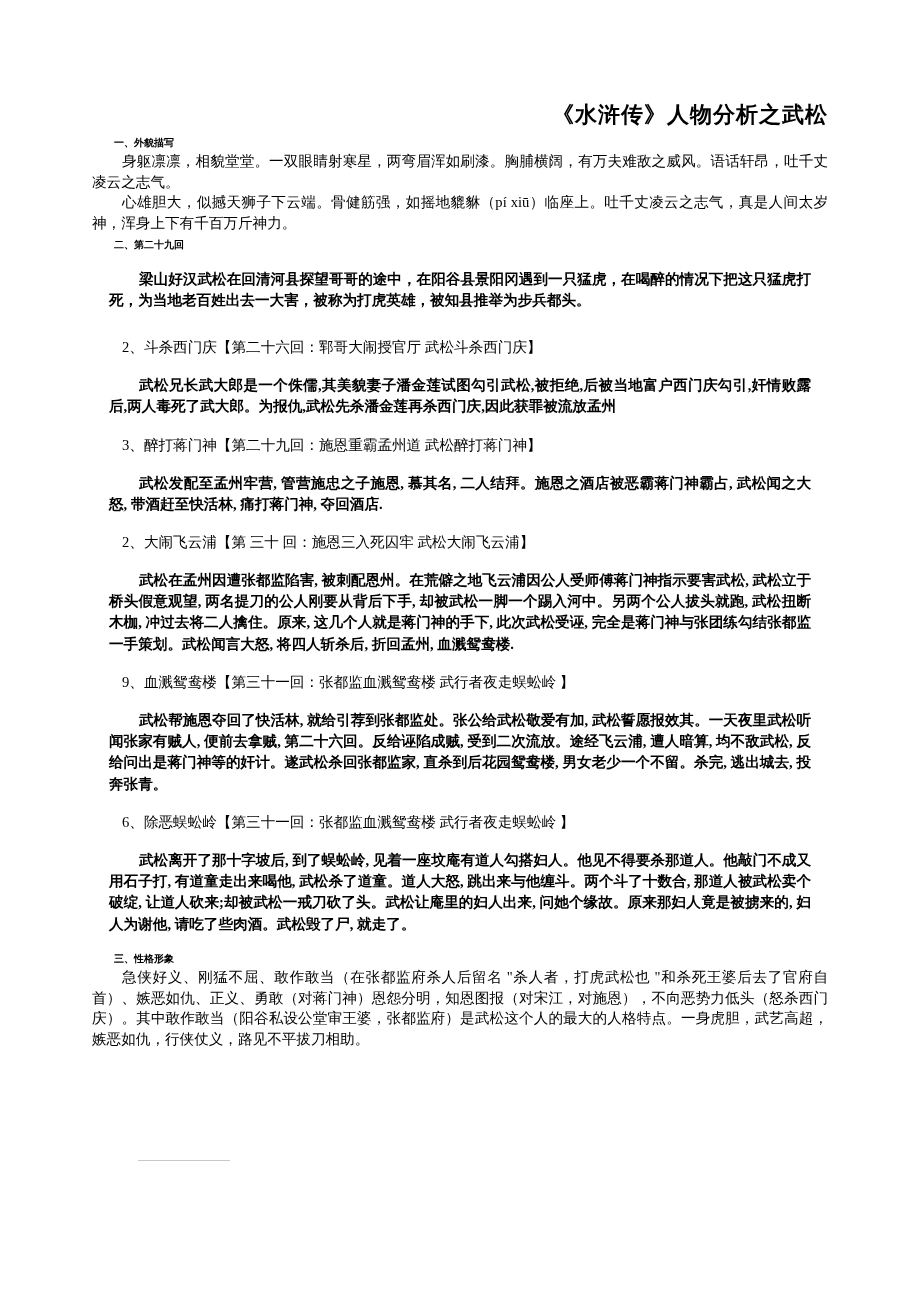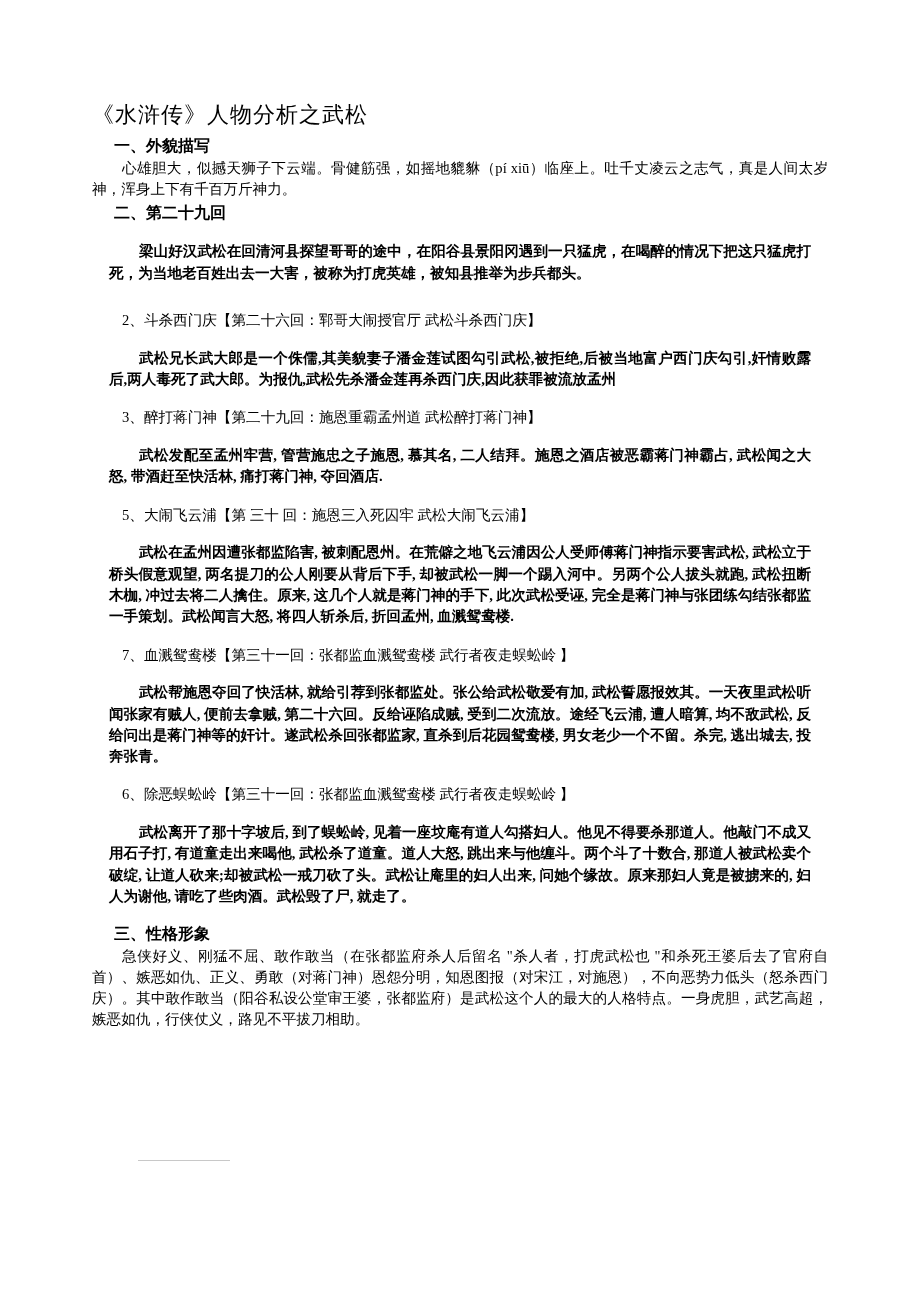--- a/index.html
+++ b/index.html
@@ -17,29 +17,29 @@
   }
   .page {
     position: absolute;
     left: 0; top: 0;
     width: 920px;
     height: 1302px;
     box-sizing: border-box;
     padding: 100px 92px 40px 92px;
   }
   .doc-title {
-    text-align: left;
+    text-align: right;
     font-size: 22px;
-    font-weight: normal;
+    font-weight: bold;
     letter-spacing: 1px;
     margin: 0 0 6px 0;
     font-family: "Liberation Serif", "DejaVu Serif", serif;
   }
   .section-head {
-    font-size: 16px;
+    font-size: 10px;
     font-weight: bold;
     margin: 4px 0 1px 0;
     text-indent: 22px;
   }
   p {
     margin: 0;
     font-size: 14.6px;
     line-height: 1.42;
     text-align: justify;
     text-justify: inter-ideograph;
@@ -76,38 +76,39 @@
   }
 </style>
 </head>
 <body>
 
 <div class="page">
 
   <h1 class="doc-title">《水浒传》人物分析之武松</h1>
 
   <div class="section-head">一、外貌描写</div>
+  <p class="indent">身躯凛凛，相貌堂堂。一双眼睛射寒星，两弯眉浑如刷漆。胸脯横阔，有万夫难敌之威风。语话轩昂，吐千丈凌云之志气。</p>
   <p class="indent">心雄胆大，似撼天狮子下云端。骨健筋强，如摇地貔貅（pí xiū）临座上。吐千丈凌云之志气，真是人间太岁神，浑身上下有千百万斤神力。</p>
 
   <div class="section-head">二、第二十九回</div>
 
   <p class="body-bold">梁山好汉武松在回清河县探望哥哥的途中，在阳谷县景阳冈遇到一只猛虎，在喝醉的情况下把这只猛虎打死，为当地老百姓出去一大害，被称为打虎英雄，被知县推举为步兵都头。</p>
 
   <div class="gap"></div>
 
   <p class="item-head">2、斗杀西门庆【第二十六回：郓哥大闹授官厅 武松斗杀西门庆】</p>
   <p class="body-bold">武松兄长武大郎是一个侏儒,其美貌妻子潘金莲试图勾引武松,被拒绝,后被当地富户西门庆勾引,奸情败露后,两人毒死了武大郎。为报仇,武松先杀潘金莲再杀西门庆,因此获罪被流放孟州</p>
 
   <p class="item-head">3、醉打蒋门神【第二十九回：施恩重霸孟州道 武松醉打蒋门神】</p>
   <p class="body-bold">武松发配至孟州牢营, 管营施忠之子施恩, 慕其名, 二人结拜。施恩之酒店被恶霸蒋门神霸占, 武松闻之大怒, 带酒赶至快活林, 痛打蒋门神, 夺回酒店.</p>
 
-  <p class="item-head">5、大闹飞云浦【第 三十 回：施恩三入死囚牢 武松大闹飞云浦】</p>
+  <p class="item-head">2、大闹飞云浦【第 三十 回：施恩三入死囚牢 武松大闹飞云浦】</p>
   <p class="body-bold">武松在孟州因遭张都监陷害, 被刺配恩州。在荒僻之地飞云浦因公人受师傅蒋门神指示要害武松, 武松立于桥头假意观望, 两名提刀的公人刚要从背后下手, 却被武松一脚一个踢入河中。另两个公人拔头就跑, 武松扭断木枷, 冲过去将二人擒住。原来, 这几个人就是蒋门神的手下, 此次武松受诬, 完全是蒋门神与张团练勾结张都监一手策划。武松闻言大怒, 将四人斩杀后, 折回孟州, 血溅鸳鸯楼.</p>
 
-  <p class="item-head">7、血溅鸳鸯楼【第三十一回：张都监血溅鸳鸯楼 武行者夜走蜈蚣岭 】</p>
+  <p class="item-head">9、血溅鸳鸯楼【第三十一回：张都监血溅鸳鸯楼 武行者夜走蜈蚣岭 】</p>
   <p class="body-bold">武松帮施恩夺回了快活林, 就给引荐到张都监处。张公给武松敬爱有加, 武松誓愿报效其。一天夜里武松听闻张家有贼人, 便前去拿贼, 第二十六回。反给诬陷成贼, 受到二次流放。途经飞云浦, 遭人暗算, 均不敌武松, 反给问出是蒋门神等的奸计。遂武松杀回张都监家, 直杀到后花园鸳鸯楼, 男女老少一个不留。杀完, 逃出城去, 投奔张青。</p>
 
   <p class="item-head">6、除恶蜈蚣岭【第三十一回：张都监血溅鸳鸯楼 武行者夜走蜈蚣岭 】</p>
   <p class="body-bold">武松离开了那十字坡后, 到了蜈蚣岭, 见着一座坟庵有道人勾搭妇人。他见不得要杀那道人。他敲门不成又用石子打, 有道童走出来喝他, 武松杀了道童。道人大怒, 跳出来与他缠斗。两个斗了十数合, 那道人被武松卖个破绽, 让道人砍来;却被武松一戒刀砍了头。武松让庵里的妇人出来, 问她个缘故。原来那妇人竟是被掳来的, 妇人为谢他, 请吃了些肉酒。武松毁了尸, 就走了。</p>
 
   <div class="section-head">三、性格形象</div>
   <p class="indent">急侠好义、刚猛不屈、敢作敢当（在张都监府杀人后留名 "杀人者，打虎武松也 "和杀死王婆后去了官府自首）、嫉恶如仇、正义、勇敢（对蒋门神）恩怨分明，知恩图报（对宋江，对施恩），不向恶势力低头（怒杀西门庆）。其中敢作敢当（阳谷私设公堂审王婆，张都监府）是武松这个人的最大的人格特点。一身虎胆，武艺高超，嫉恶如仇，行侠仗义，路见不平拔刀相助。</p>
 
   <div class="foot-rule"></div>
 </div>

